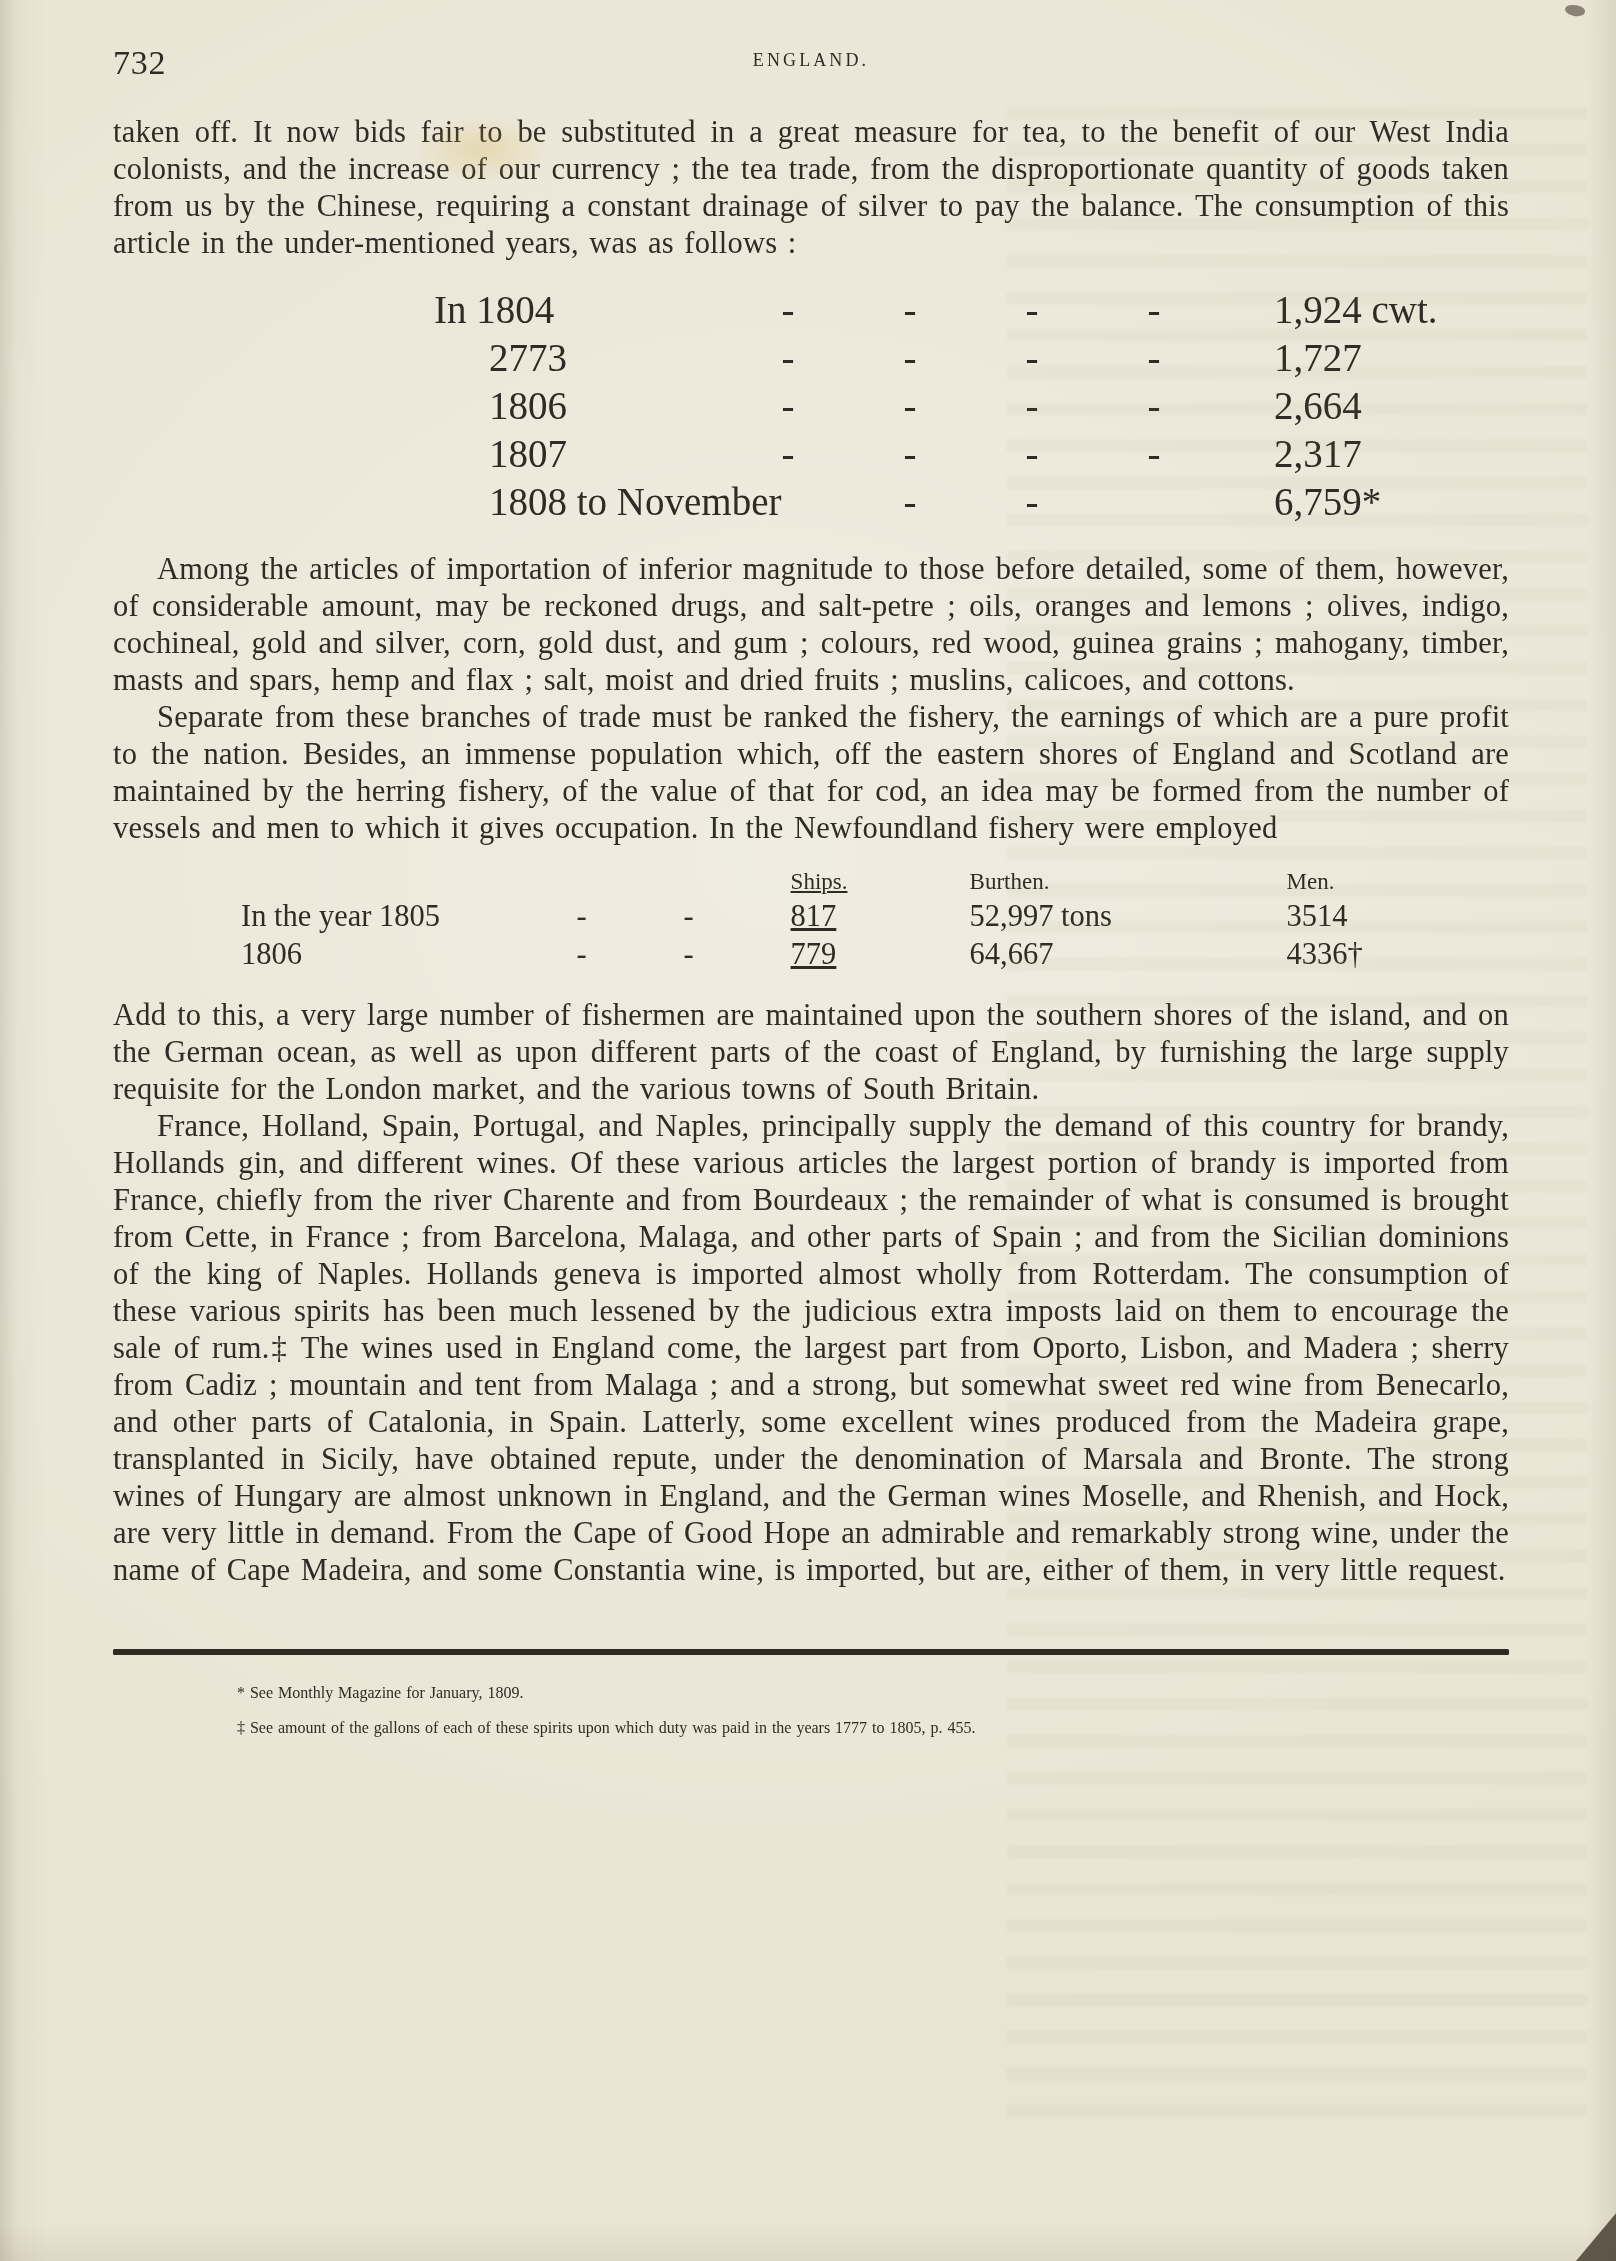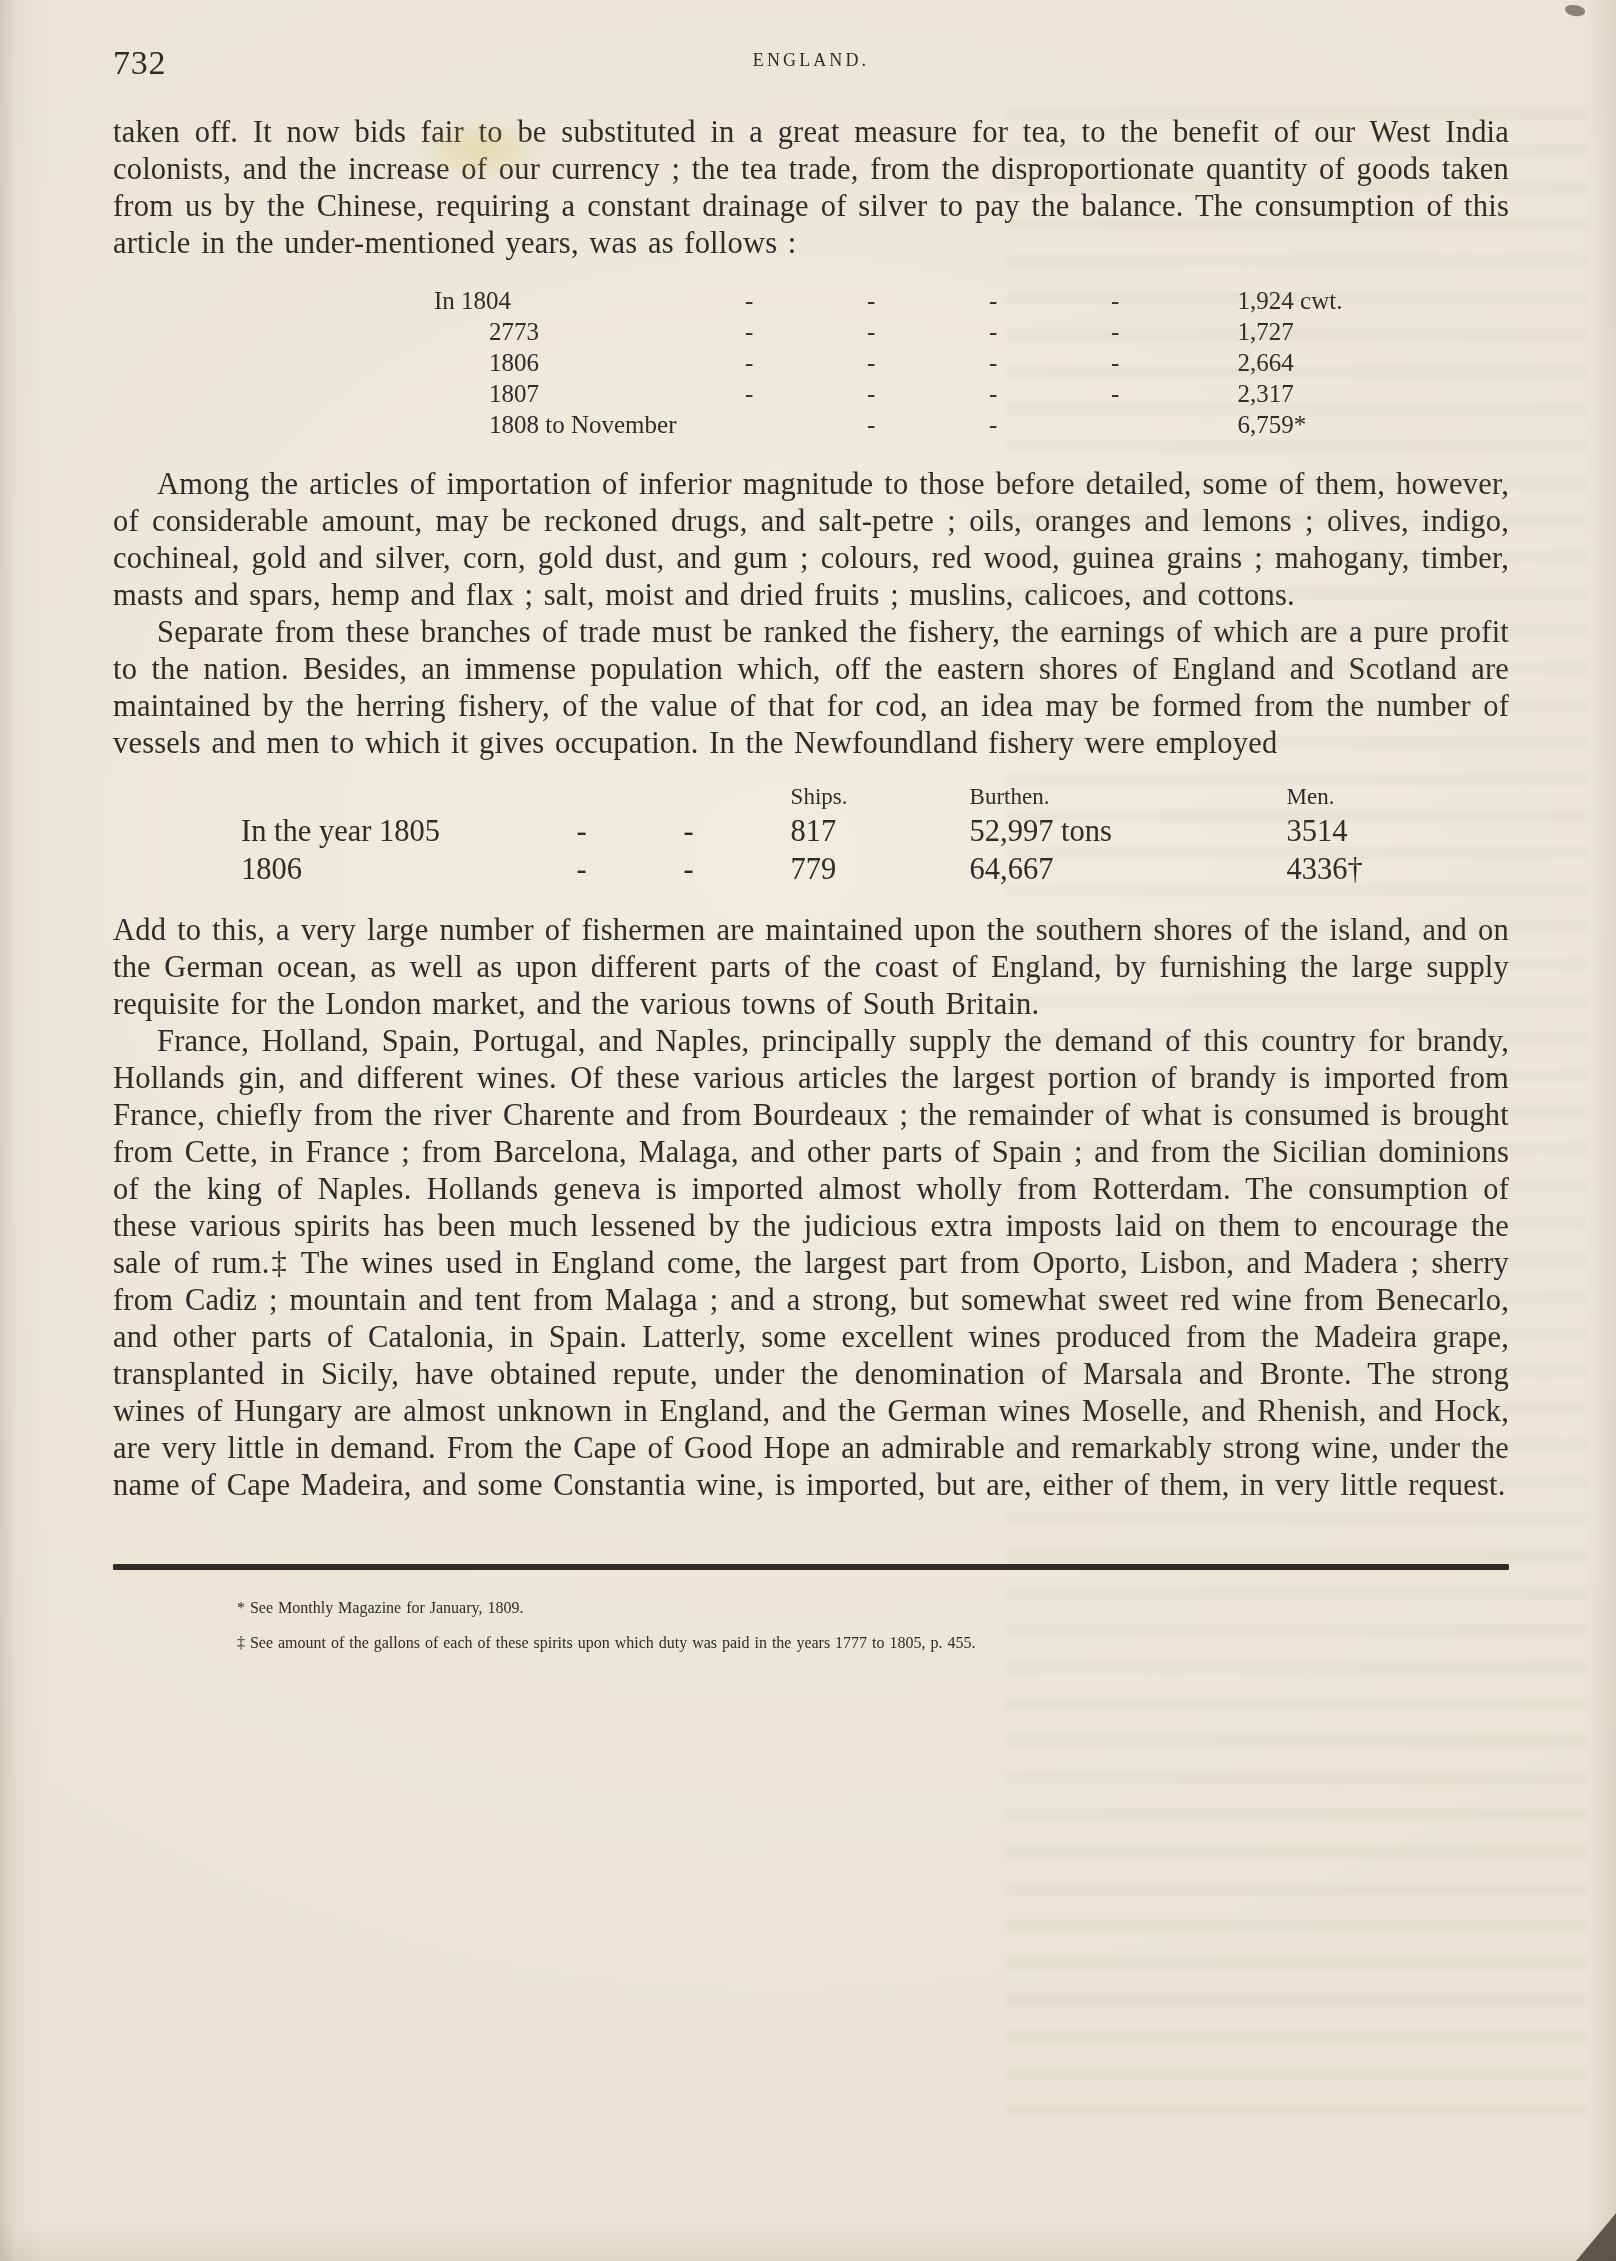--- a/index.html
+++ b/index.html
@@ -96,38 +96,38 @@
     font-size: 30.5px;
     line-height: 37px;
     text-align: justify;
     word-spacing: 0.09em;
     letter-spacing: 0.2px;
   }
   p.body-para.indent { text-indent: 44px; }
   
   .ctable {
     margin: 23px 0 26px 321px;
-    font-size: 25px;
+    font-size: 39px;
   }
   .ctable table { border-collapse: collapse; }
   .ctable td { padding: 1.5px 0; white-space: nowrap; }
   .ctable td.lbl { width: 256px; }
   .ctable td.d { width: 122px; }
   .ctable td.val { padding-left: 4.6px; }
   
   .ftable {
     margin: 20px 0 23px 128px;
     font-size: 30.5px;
   }
   .ftable table { border-collapse: collapse; }
   .ftable td, .ftable th { padding: 1.5px 0; white-space: nowrap; font-weight: normal; text-align: left; }
   .ftable th { font-size: 23px; padding-bottom: 3.1px; }
   .ftable .lbl { width: 328px; text-align: left; padding-right: 7.6px; }
   .ftable .d { width: 107px; }
-  .ftable .ships { width: 179px; }
+  .ftable .ships { width: 179px; text-decoration: underline; }
   .ftable .burthen { width: 317px; }
   .ftable .men { width: 153px; }
   
   .footnotes { margin-top: 60px; }
   .footnote-rule {
     width: 100%;
     height: 6.1px;
     background: #2f2c26;
     border-radius: 1.5px;
     margin-bottom: 23px;

